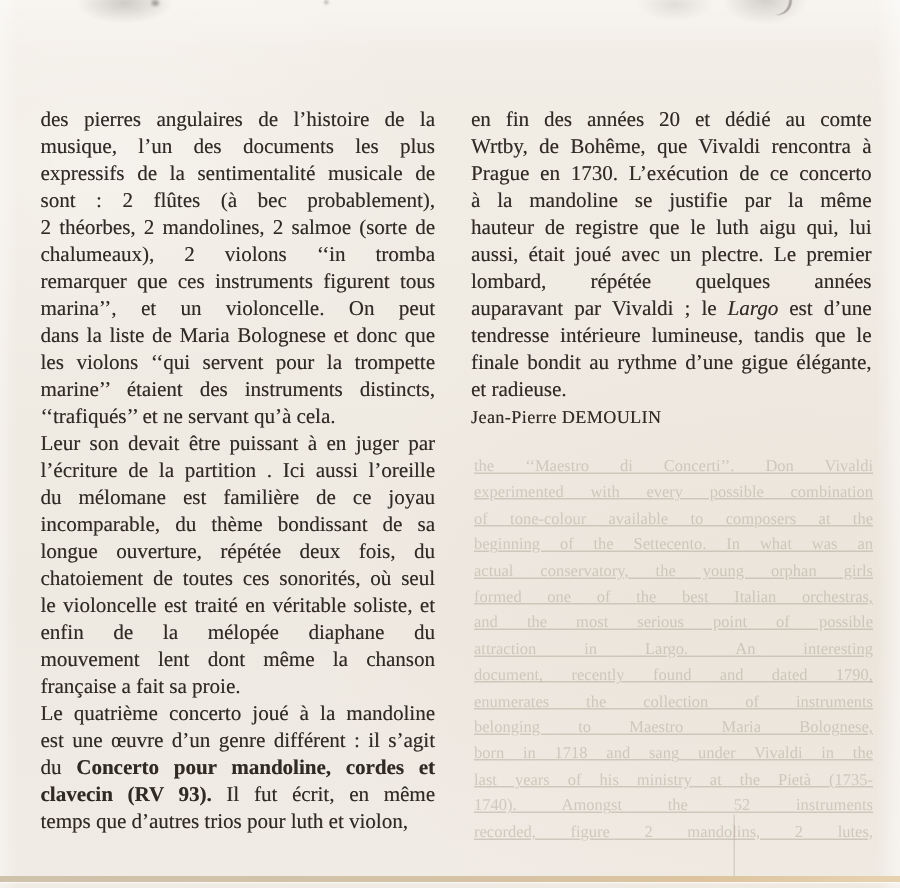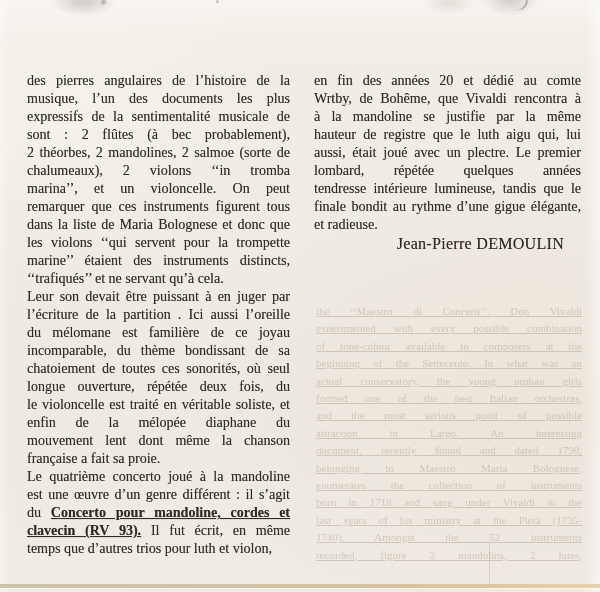--- a/index.html
+++ b/index.html
@@ -14,24 +14,24 @@
   .col{position:absolute;top:72px;}
   .col-left{left:27px;width:263px;}
   .col-right{left:314px;width:267px;}
   .line{
     font-size:14px;line-height:18px;color:#2f2a24;
     text-align:justify;text-align-last:justify;-moz-text-align-last:justify;
     text-shadow:0.2px 0.2px 0.35px rgba(54,47,40,0.45);
     white-space:normal;
   }
   .line.nj{text-align-last:left;-moz-text-align-last:left;}
-  .line b{font-weight:bold;text-decoration:underline;}
+  .line b{font-weight:bold;}
   .line i{font-style:italic;}
   .signature{
-    margin-top:1px;font-size:16px;color:#2e2922;text-align:right;padding-right:17px;
+    margin-top:1px;font-size:12px;color:#2e2922;padding-right:17px;
     letter-spacing:0.3px;text-shadow:0.2px 0.2px 0.35px rgba(54,47,40,0.45);
   }
   .ghost-col{position:absolute;left:316px;top:303px;width:266px;filter:blur(0.4px);}
   .ghost-col .line{
     font-size:11px;line-height:17.4px;color:rgba(148,138,117,0.34);
     text-shadow:none;
     text-decoration:underline;
   }
   .smudge{position:absolute;border-radius:50%;pointer-events:none;}
   .smudge-a{left:50px;top:-12px;width:66px;height:28px;
@@ -74,66 +74,68 @@
   <div class="ghost-col" id="ghostlines">
       <div class="line"><span>the ‘‘Maestro di Concerti’’. Don Vivaldi</span></div>
       <div class="line"><span>experimented with every possible combination</span></div>
       <div class="line"><span>of tone-colour available to composers at the</span></div>
       <div class="line"><span>beginning of the Settecento. In what was an</span></div>
       <div class="line"><span>actual conservatory, the young orphan girls</span></div>
       <div class="line"><span>formed one of the best Italian orchestras,</span></div>
       <div class="line"><span>and the most serious point of possible</span></div>
       <div class="line"><span>attraction in Largo. An interesting</span></div>
       <div class="line"><span>document, recently found and dated 1790,</span></div>
+      <div class="line"><span>enumerates the collection of instruments</span></div>
       <div class="line"><span>belonging to Maestro Maria Bolognese,</span></div>
-      <div class="line"><span>enumerates the collection of instruments</span></div>
       <div class="line"><span>born in 1718 and sang under Vivaldi in the</span></div>
       <div class="line"><span>last years of his ministry at the Pietà (1735-</span></div>
       <div class="line"><span>1740). Amongst the 52 instruments</span></div>
       <div class="line"><span>recorded, figure 2 mandolins, 2 lutes,</span></div>
     </div>
 
   <div class="col col-left" id="leftlines">
       <div class="line"><span>des pierres angulaires de l’histoire de la</span></div>
       <div class="line"><span>musique, l’un des documents les plus</span></div>
       <div class="line"><span>expressifs de la sentimentalité musicale de</span></div>
       <div class="line"><span>sont : 2 flûtes (à bec probablement),</span></div>
       <div class="line"><span>2 théorbes, 2 mandolines, 2 salmoe (sorte de</span></div>
       <div class="line"><span>chalumeaux), 2 violons ‘‘in tromba</span></div>
+      <div class="line"><span>remarquer que ces instruments figurent tous</span></div>
       <div class="line"><span>marina’’, et un violoncelle. On peut</span></div>
-      <div class="line"><span>remarquer que ces instruments figurent tous</span></div>
       <div class="line"><span>dans la liste de Maria Bolognese et donc que</span></div>
       <div class="line"><span>les violons ‘‘qui servent pour la trompette</span></div>
       <div class="line"><span>marine’’ étaient des instruments distincts,</span></div>
       <div class="line nj"><span>‘‘trafiqués’’ et ne servant qu’à cela.</span></div>
       <div class="line"><span>Leur son devait être puissant à en juger par</span></div>
       <div class="line"><span>l’écriture de la partition . Ici aussi l’oreille</span></div>
       <div class="line"><span>du mélomane est familière de ce joyau</span></div>
       <div class="line"><span>incomparable, du thème bondissant de sa</span></div>
+      <div class="line"><span>longue ouverture, répétée deux fois, du</span></div>
       <div class="line"><span>chatoiement de toutes ces sonorités, où seul</span></div>
-      <div class="line"><span>longue ouverture, répétée deux fois, du</span></div>
       <div class="line"><span>le violoncelle est traité en véritable soliste, et</span></div>
       <div class="line"><span>enfin de la mélopée diaphane du</span></div>
       <div class="line"><span>mouvement lent dont même la chanson</span></div>
       <div class="line nj"><span>française a fait sa proie.</span></div>
       <div class="line"><span>Le quatrième concerto joué à la mandoline</span></div>
       <div class="line"><span>est une œuvre d’un genre différent : il s’agit</span></div>
       <div class="line"><span>du </span><b>Concerto pour mandoline, cordes et</b></div>
       <div class="line"><b>clavecin (RV 93).</b><span> Il fut écrit, en même</span></div>
       <div class="line nj"><span>temps que d’autres trios pour luth et violon,</span></div>
     </div>
 
   <div class="col col-right">
     <div id="rightlines">
         <div class="line"><span>en fin des années 20 et dédié au comte</span></div>
         <div class="line"><span>Wrtby, de Bohême, que Vivaldi rencontra à</span></div>
+        <div class="line"><span>Prague en 1730. L’exécution de ce concerto</span></div>
         <div class="line"><span>à la mandoline se justifie par la même</span></div>
         <div class="line"><span>hauteur de registre que le luth aigu qui, lui</span></div>
         <div class="line"><span>aussi, était joué avec un plectre. Le premier</span></div>
         <div class="line"><span>lombard, répétée quelques années</span></div>
+        <div class="line"><span>auparavant par Vivaldi ; le </span><i>Largo</i><span> est d’une</span></div>
         <div class="line"><span>tendresse intérieure lumineuse, tandis que le</span></div>
         <div class="line"><span>finale bondit au rythme d’une gigue élégante,</span></div>
         <div class="line nj"><span>et radieuse.</span></div>
       </div>
     <div class="signature">Jean-Pierre DEMOULIN</div>
   </div>
 
   <div class="crease"></div>
   <div class="bottom-edge"></div>
 </div>

